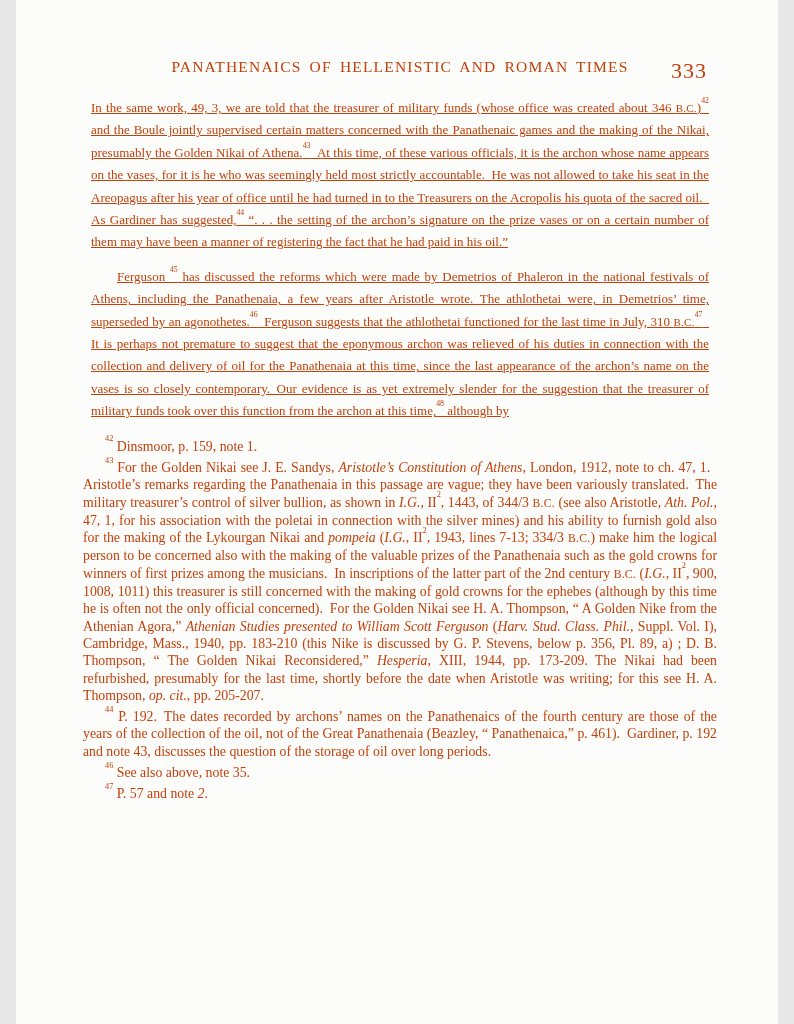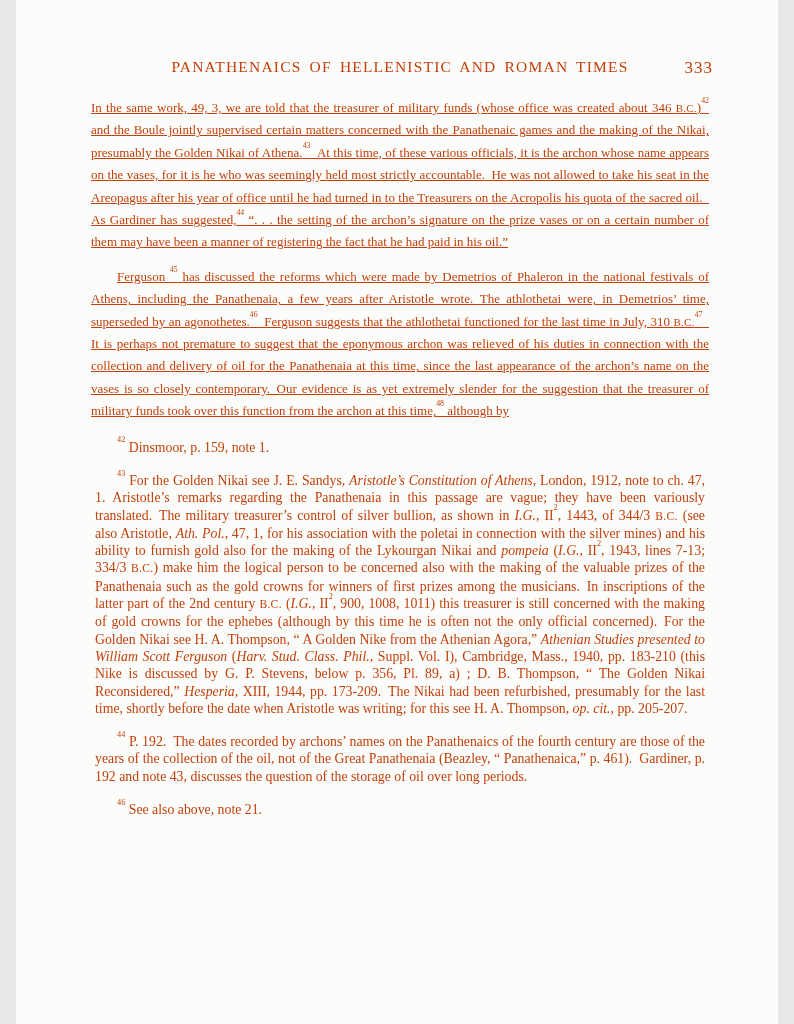--- a/index.html
+++ b/index.html
@@ -18,43 +18,43 @@
   .header { position: relative; height: 20px; margin-bottom: 19px; }
   .title {
     text-align: center;
     font-size: 15.5px;
     letter-spacing: 1.2px;
     word-spacing: 3px;
     white-space: nowrap;
   }
   .pagenum {
     position: absolute;
-    right: 8px; top: 0;
-    font-size: 17px;
+    right: 14px; top: 0;
+    font-size: 22px;
     letter-spacing: 1px;
   }
   .body-text p {
     margin: 12px;
     font-size: 13px;
     line-height: 22.4px;
     text-align: justify;
     text-decoration: underline;
   }
   .body-text p.indent { text-indent: 26px; }
   sup.marker {
     font-size: 0.6em;
     line-height: 0;
     position: relative;
     top: -0.45em;
     letter-spacing: 0;
   }
   .sc { font-size: 0.84em; letter-spacing: 0.3px; }
   .footnotes { margin-top: 15px; }
   .footnotes p.footnote {
-    margin: 16px;
+    margin: 4px;
     font-size: 13.8px;
     line-height: 17.3px;
     text-align: justify;
     text-indent: 22px;
   }
 </style>
 </head>
 <body>
 
 <div class="page">
@@ -65,15 +65,16 @@
 
   <main class="body-text">
     <p class="para"><span>In the same work, 49, 3, we are told that the treasurer of military funds (whose office was created about 346 </span><span class="sc">B.C.</span><span>)</span><sup class="marker">42</sup><span> and the Boule jointly supervised certain matters concerned with the Panathenaic games and the making of the Nikai, presumably the Golden Nikai of Athena.</span><sup class="marker">43</sup><span> At this time, of these various officials, it is the archon whose name appears on the vases, for it is he who was seemingly held most strictly accountable. He was not allowed to take his seat in the Areopagus after his year of office until he had turned in to the Treasurers on the Acropolis his quota of the sacred oil. As Gardiner has suggested,</span><sup class="marker">44</sup><span> “. . . the setting of the archon’s signature on the prize vases or on a certain number of them may have been a manner of registering the fact that he had paid in his oil.”</span></p>
     <p class="para indent"><span>Ferguson </span><sup class="marker">45</sup><span> has discussed the reforms which were made by Demetrios of Phaleron in the national festivals of Athens, including the Panathenaia, a few years after Aristotle wrote. The athlothetai were, in Demetrios’ time, superseded by an agonothetes.</span><sup class="marker">46</sup><span> Ferguson suggests that the athlothetai functioned for the last time in July, 310 </span><span class="sc">B.C.</span><sup class="marker">47</sup><span> It is perhaps not premature to suggest that the eponymous archon was relieved of his duties in connection with the collection and delivery of oil for the Panathenaia at this time, since the last appearance of the archon’s name on the vases is so closely contemporary. Our evidence is as yet extremely slender for the suggestion that the treasurer of military funds took over this function from the archon at this time,</span><sup class="marker">48</sup><span> although by</span></p>
   </main>
 
   <section class="footnotes">
       <p class="footnote"><sup class="marker">42</sup> <span>Dinsmoor, p. 159, note 1.</span></p>
       <p class="footnote"><sup class="marker">43</sup> <span>For the Golden Nikai see J. E. Sandys, </span><i>Aristotle’s Constitution of Athens</i><span>, London, 1912, note to ch. 47, 1. Aristotle’s remarks regarding the Panathenaia in this passage are vague; they have been variously translated. The military treasurer’s control of silver bullion, as shown in </span><i>I.G.</i><span>, II</span><sup class="marker">2</sup><span>, 1443, of 344/3 </span><span class="sc">B.C.</span><span> (see also Aristotle, </span><i>Ath. Pol.</i><span>, 47, 1, for his association with the poletai in connection with the silver mines) and his ability to furnish gold also for the making of the Lykourgan Nikai and </span><i>pompeia</i><span> (</span><i>I.G.</i><span>, II</span><sup class="marker">2</sup><span>, 1943, lines 7-13; 334/3 </span><span class="sc">B.C.</span><span>) make him the logical person to be concerned also with the making of the valuable prizes of the Panathenaia such as the gold crowns for winners of first prizes among the musicians. In inscriptions of the latter part of the 2nd century </span><span class="sc">B.C.</span><span> (</span><i>I.G.</i><span>, II</span><sup class="marker">2</sup><span>, 900, 1008, 1011) this treasurer is still concerned with the making of gold crowns for the ephebes (although by this time he is often not the only official concerned). For the Golden Nikai see H. A. Thompson, “ A Golden Nike from the Athenian Agora,” </span><i>Athenian Studies presented to William Scott Ferguson</i><span> (</span><i>Harv. Stud. Class. Phil.</i><span>, Suppl. Vol. I), Cambridge, Mass., 1940, pp. 183-210 (this Nike is discussed by G. P. Stevens, below p. 356, Pl. 89, a) ; D. B. Thompson, “ The Golden Nikai Reconsidered,” </span><i>Hesperia</i><span>, XIII, 1944, pp. 173-209. The Nikai had been refurbished, presumably for the last time, shortly before the date when Aristotle was writing; for this see H. A. Thompson, </span><i>op. cit.</i><span>, pp. 205-207.</span></p>
       <p class="footnote"><sup class="marker">44</sup> <span>P. 192. The dates recorded by archons’ names on the Panathenaics of the fourth century are those of the years of the collection of the oil, not of the Great Panathenaia (Beazley, “ Panathenaica,” p. 461). Gardiner, p. 192 and note 43, discusses the question of the storage of oil over long periods.</span></p>
-      <p class="footnote"><sup class="marker">46</sup> <span>See also above, note 21.</span></p>
+      <p class="footnote"><sup class="marker">46</sup> <span>See also above, note 35.</span></p>
+      <p class="footnote"><sup class="marker">47</sup> <span>P. 57 and note </span><i>2</i><span>.</span></p>
     </section>
 </div>
 
 </body></html>

